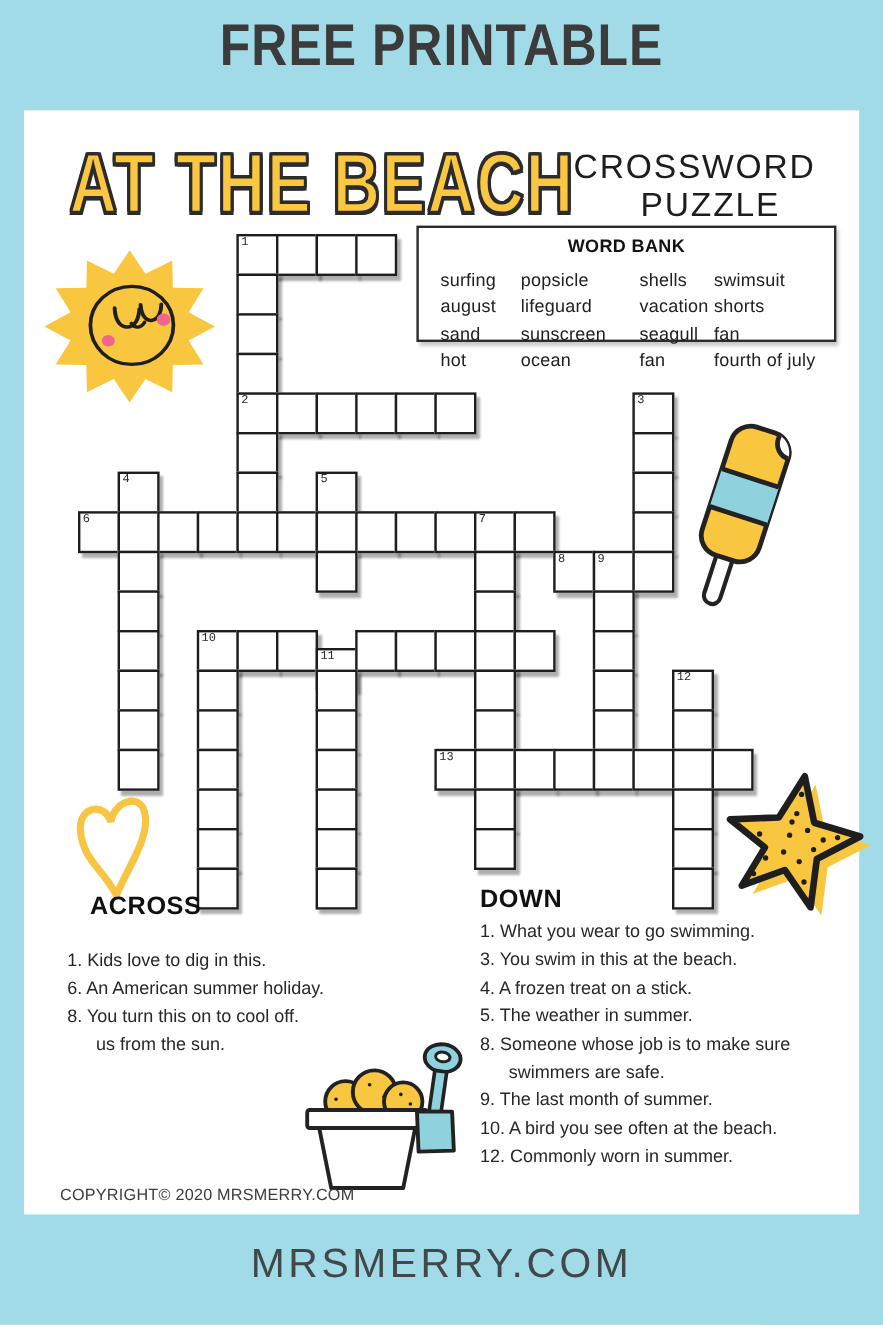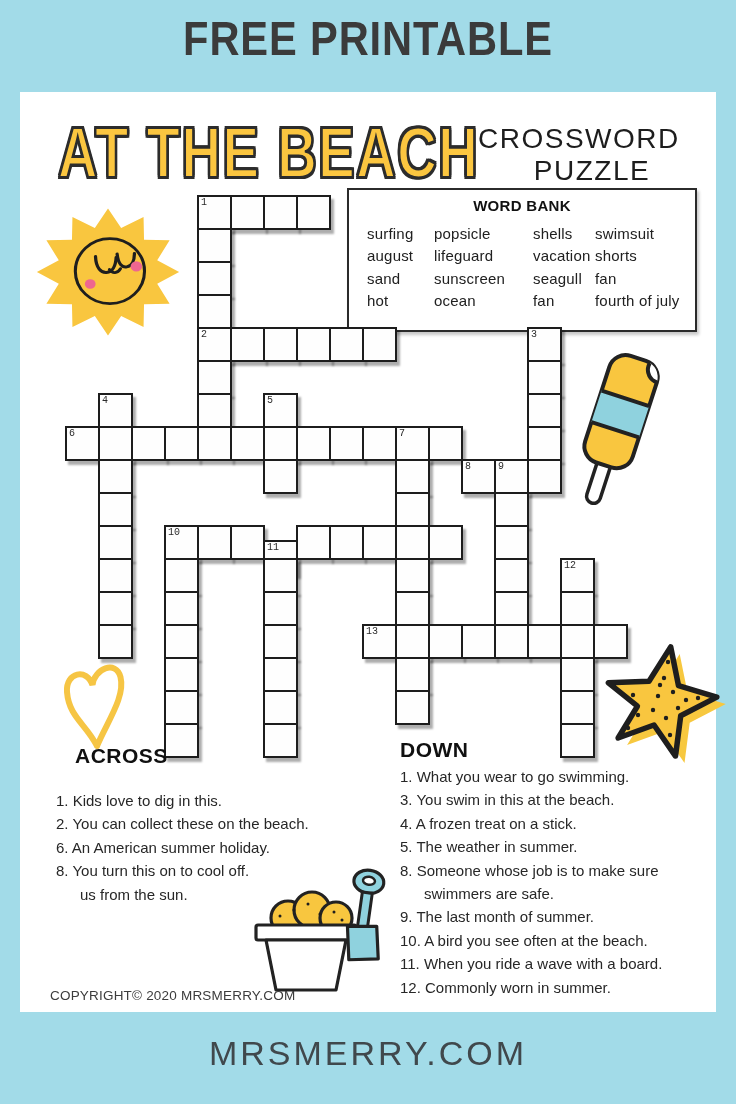--- a/index.html
+++ b/index.html
@@ -24,21 +24,21 @@
     -webkit-text-stroke:2.2px #2c2c2c;
     text-shadow:-2px -2px 0 #2c2c2c, 2px -2px 0 #2c2c2c, -2px 2px 0 #2c2c2c,
                  2px 2px 0 #2c2c2c, -2px 0 0 #2c2c2c, 2px 0 0 #2c2c2c,
                  0 -2px 0 #2c2c2c, 0 2px 0 #2c2c2c;
     transform:scaleX(0.78); transform-origin:left top; white-space:nowrap;
   }
   .subtitle { position:absolute; left:478px; top:124px; width:194px; color:#1d1d1d; }
   .subtitle .l1 { font-size:28px; letter-spacing:1.5px; text-align:right; line-height:1.05; }
   .subtitle .l2 { font-size:28px; letter-spacing:1.5px; text-align:center; padding-left:34px; line-height:1.05; margin-top:3px; }
   .wordbank {
-    position:absolute; left:347px; top:188px; width:350px; height:144px;
+    position:absolute; left:347px; top:188px; width:350px; height:97px;
     background:#fff; border:2.5px solid #2b2b2b; box-sizing:border-box;
     box-shadow:2px 3px 3px rgba(0,0,0,0.22);
   }
   .wb-title { text-align:center; font-weight:bold; font-size:15px; margin-top:7px; letter-spacing:0.3px; color:#111; }
   .wb-col { position:absolute; top:33px; font-size:15px; line-height:22.4px; color:#202020; letter-spacing:0.2px; }
   #grid { position:absolute; left:0; top:0; width:736px; height:1104px; pointer-events:none; }
   .cell {
     position:absolute; width:35px; height:35px; box-sizing:border-box;
     background:#fefefe; border:2px solid #1d1d1d;
     box-shadow:3px 4px 2px rgba(0,0,0,0.32);
@@ -305,23 +305,20 @@
     <div class="cell" style="left: 263px; top: 723px;"></div>
     <div class="cell" style="left: 560px; top: 723px;"></div>
   </div>
 
 <div class="section-title" id="across-title">ACROSS</div>
 <div class="clues" id="across-clues">
     <div class="clue">
       <div>1. Kids love to dig in this.</div>
     </div>
     <div class="clue">
-      <div>2. You can collect these on the beach.</div>
-    </div>
-    <div class="clue">
       <div>6. An American summer holiday.</div>
     </div>
     <div class="clue">
       <div>8. You turn this on to cool off.</div>
     </div>
     <div class="clue">
       <div class="cont">us from the sun.</div>
     </div>
   </div>
 
@@ -343,22 +340,19 @@
       <div>8. Someone whose job is to make sure</div>
       <div class="cont">swimmers are safe.</div>
     </div>
     <div class="clue">
       <div>9. The last month of summer.</div>
     </div>
     <div class="clue">
       <div>10. A bird you see often at the beach.</div>
     </div>
     <div class="clue">
-      <div>11. When you ride a wave with a board.</div>
-    </div>
-    <div class="clue">
       <div>12. Commonly worn in summer.</div>
     </div>
   </div>
 
 <div class="copyright">COPYRIGHT© 2020 MRSMERRY.COM</div>
 
 <div class="footer">MRSMERRY.COM</div>
 
 </body></html>

